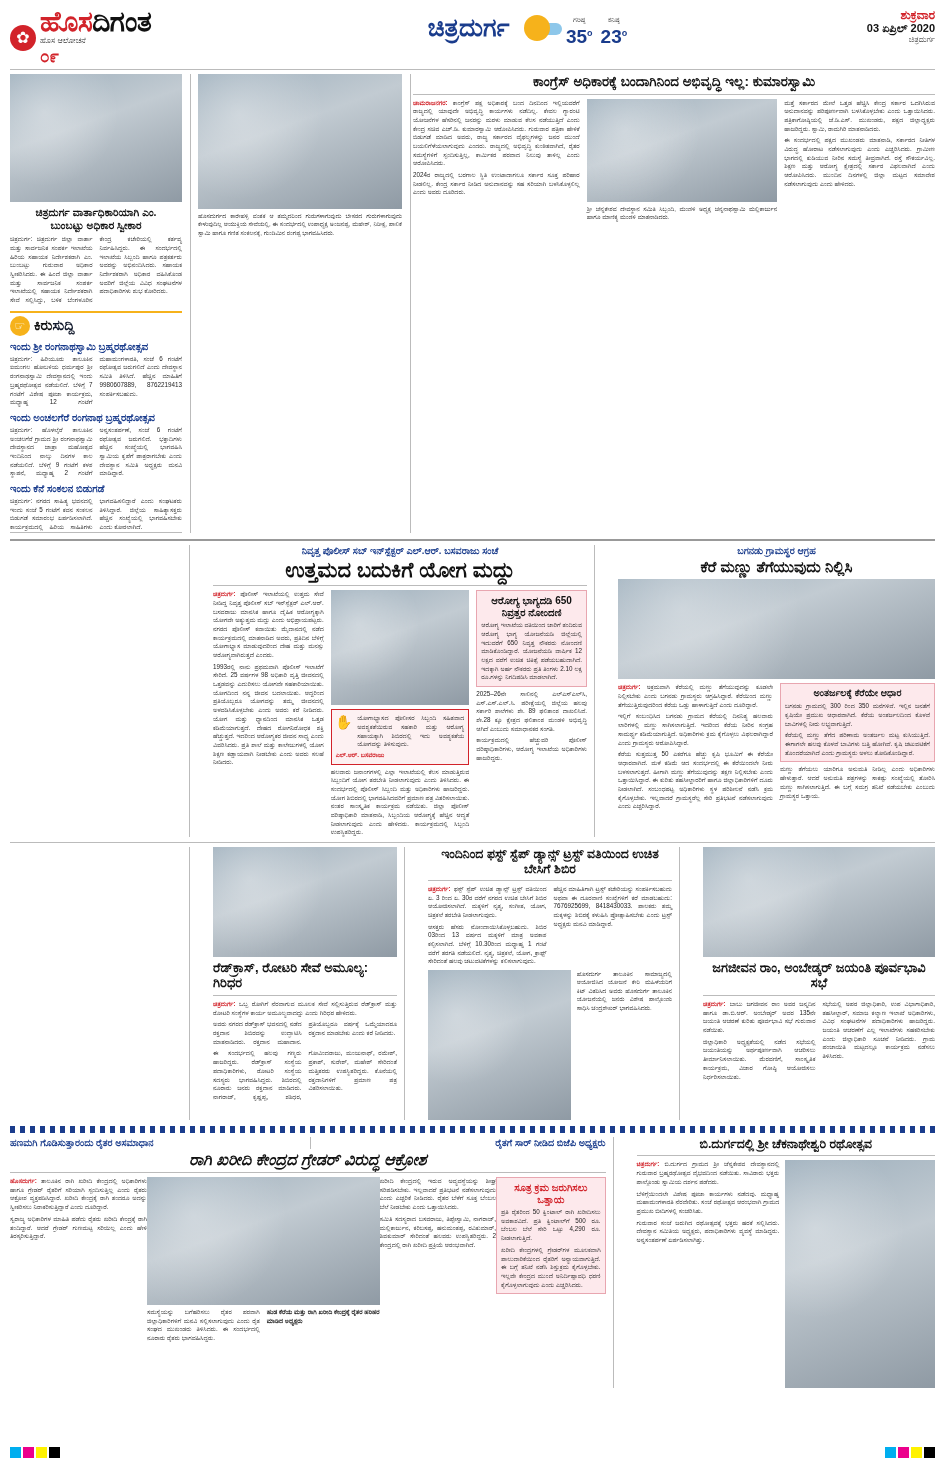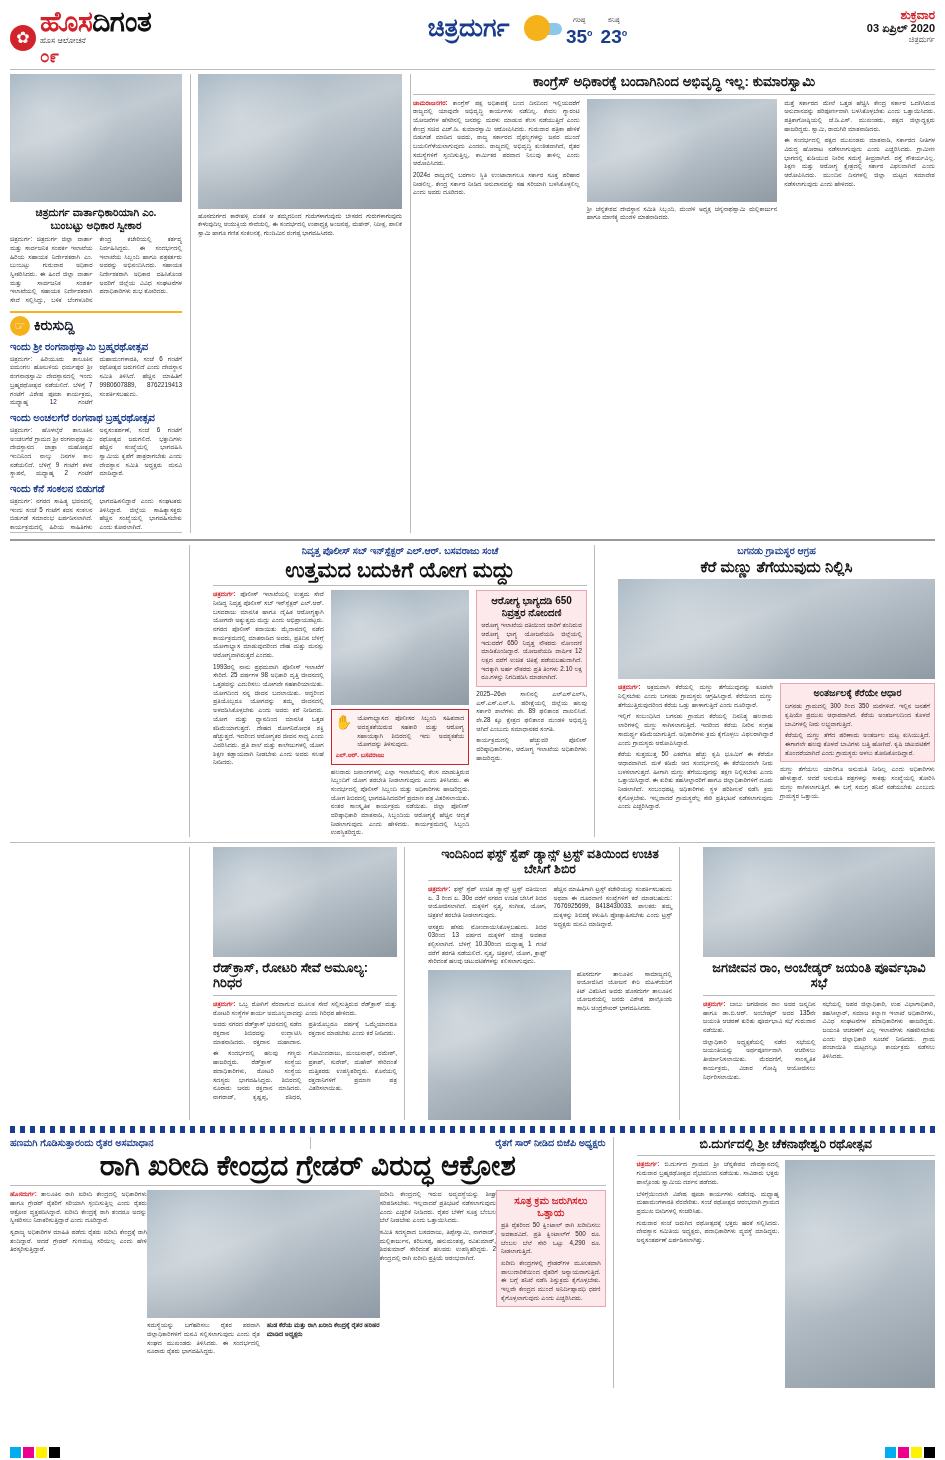--- a/index.html
+++ b/index.html
@@ -299,21 +299,21 @@
 
   <div class="sep-dots"></div>
 
   <div style="display:flex; gap:7px;">
 
     <div style="flex:1.95;">
       <div style="display:flex; gap:14px; justify-content:space-between;">
         <div class="kicker" style="flex:1;">ಹಣಮಗಿ ಗೊಡಿಸುತ್ತಾರಂದು ರೈತರ ಅಸಮಾಧಾನ</div>
         <div class="kicker" style="flex:1; text-align:right; border-left:1px solid #bbb; padding-left:8px;">ರೈತಗೆ ಸಾರ್ ನೀಡಿದ ಬಿಜೆಪಿ ಅಧ್ಯಕ್ಷರು</div>
       </div>
-      <div class="big-hd" style="font-size:28px;">ರಾಗಿ ಖರೀದಿ ಕೇಂದ್ರದ ಗ್ರೇಡರ್ ವಿರುದ್ಧ ಆಕ್ರೋಶ</div>
+      <div class="big-hd" style="font-size:16px;font-style:italic;">ರಾಗಿ ಖರೀದಿ ಕೇಂದ್ರದ ಗ್ರೇಡರ್ ವಿರುದ್ಧ ಆಕ್ರೋಶ</div>
       <div class="rule-h"></div>
       <div style="display:flex; ">
         <div style="flex:1;">
           <div class="body-txt"><span class="dateline">ಹೊಸದುರ್ಗ:</span> <span>ತಾಲೂಕಿನ ರಾಗಿ ಖರೀದಿ ಕೇಂದ್ರದಲ್ಲಿ ಅಧಿಕಾರಿಗಳು ಹಾಗೂ ಗ್ರೇಡರ್ ರೈತರಿಗೆ ಸರಿಯಾಗಿ ಸ್ಪಂದಿಸುತ್ತಿಲ್ಲ ಎಂದು ರೈತರು ಆಕ್ರೋಶ ವ್ಯಕ್ತಪಡಿಸಿದ್ದಾರೆ. ಖರೀದಿ ಕೇಂದ್ರಕ್ಕೆ ರಾಗಿ ತಂದರೂ ಅದನ್ನು ಸ್ವೀಕರಿಸಲು ನಿರಾಕರಿಸುತ್ತಿದ್ದಾರೆ ಎಂದು ದೂರಿದ್ದಾರೆ.</span></div>
           <div class="body-txt" style="margin-top:3px;">ಸ್ವರಾಜ್ಯ ಅಧಿಕಾರಿಗಳ ಮಾಹಿತಿ ಪಡೆದು ರೈತರು ಖರೀದಿ ಕೇಂದ್ರಕ್ಕೆ ರಾಗಿ ತಂದಿದ್ದಾರೆ. ಆದರೆ ಗ್ರೇಡರ್ ಗುಣಮಟ್ಟ ಸರಿಯಿಲ್ಲ ಎಂದು ಹೇಳಿ ತಿರಸ್ಕರಿಸುತ್ತಿದ್ದಾರೆ.</div>
         </div>
         <div style="flex:1.7;">
           <div class="photo" style="height:128px;"></div>
           <div style="display:flex; gap:7px; margin-top:3px;">
             <div class="body-txt" style="flex:1;">ಸಮಸ್ಯೆಯನ್ನು ಬಗೆಹರಿಸಲು ರೈತರ ಪರವಾಗಿ ಜಿಲ್ಲಾಧಿಕಾರಿಗಳಿಗೆ ಮನವಿ ಸಲ್ಲಿಸಲಾಗುವುದು ಎಂದು ರೈತ ಸಂಘದ ಮುಖಂಡರು ತಿಳಿಸಿದರು. ಈ ಸಂದರ್ಭದಲ್ಲಿ ನೂರಾರು ರೈತರು ಭಾಗವಹಿಸಿದ್ದರು.</div>

